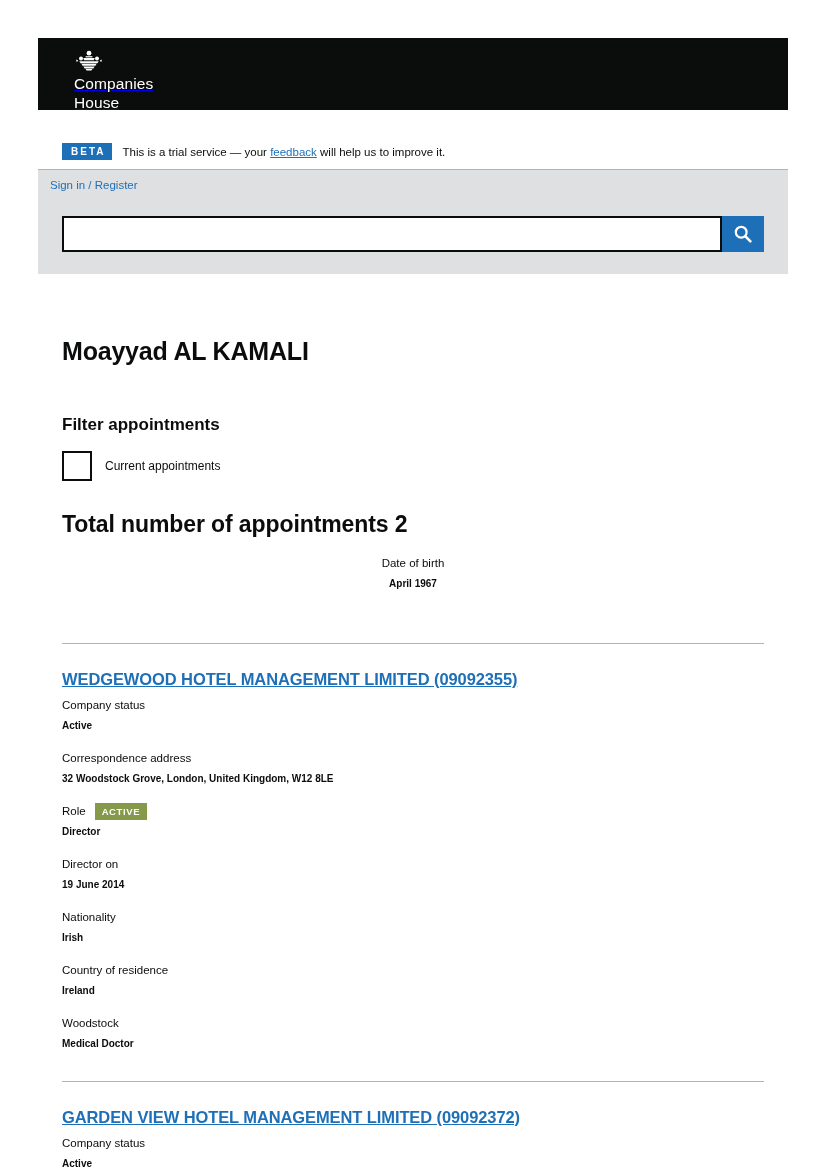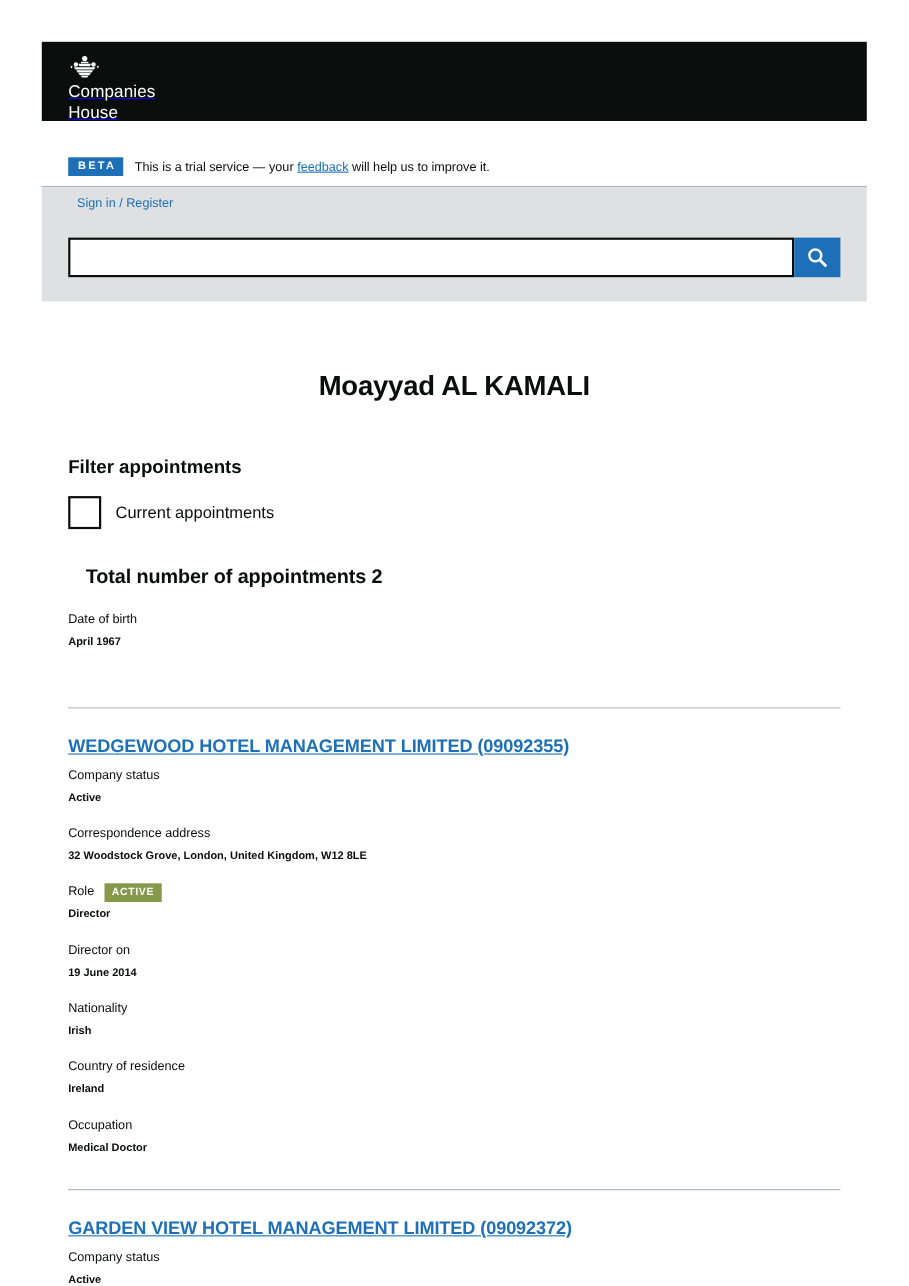--- a/index.html
+++ b/index.html
@@ -23,21 +23,21 @@
   .inner {
     width: 750px;
     margin: 0 auto;
   }
 
   
   .ch-header {
     background: #0b0c0c;
     color: #ffffff;
     height: 72px;
-    padding: 12px 24px 10px 24px;
+    padding: 12px 24px 10px 36px;
     display: flex;
     align-items: flex-start;
   }
   .ch-header-brand {
     display: flex;
     align-items: flex-start;
     gap: 0;
     flex-direction: column;
   }
   .crest-icon {
@@ -77,21 +77,21 @@
     display: inline-block;
   }
   .trial-text a {
     color: #1d70b8;
     text-decoration: underline;
   }
 
   
   .signin-bar {
     background: #dee0e2;
-    padding: 9px 32px;
+    padding: 9px 12px;
     font-size: 11.5px;
   }
   .signin-bar a {
     color: #1d70b8;
     text-decoration: none;
   }
 
   
   .search-band {
     background: #dee0e2;
@@ -126,21 +126,20 @@
   .content {
     padding: 0 24px;
   }
   h1.person-name {
     font-size: 25px;
     line-height: 30px;
     font-weight: bold;
     color: #0b0c0c;
     margin: 62px 0 0 0;
     letter-spacing: -0.2px;
-    text-align: center;
   }
   h2.filter-heading {
     font-size: 17px;
     line-height: 22px;
     font-weight: bold;
     color: #0b0c0c;
     margin: 48px 0 0 0;
   }
   .checkbox-row {
     display: flex;
@@ -150,33 +149,34 @@
   }
   .checkbox-box {
     width: 30px;
     height: 30px;
     border: 2px solid #0b0c0c;
     background: #ffffff;
     cursor: pointer;
     flex: 0 0 auto;
   }
   .checkbox-label {
-    font-size: 15px;
+    font-size: 12px;
     color: #0b0c0c;
   }
   h2.total-heading {
-    font-size: 18px;
+    font-size: 23px;
     line-height: 23px;
     font-weight: bold;
     color: #0b0c0c;
-    margin: 32px 0 0 16px;
+    margin: 32px 0 0 0;
     letter-spacing: -0.1px;
   }
   .dob-block {
     margin-top: 19px;
+    text-align: center;
   }
   .label-text {
     font-size: 11.5px;
     color: #0b0c0c;
     line-height: 17px;
   }
   .value-text {
     font-size: 10px;
     font-weight: bold;
     color: #0b0c0c;
@@ -325,21 +325,21 @@
           <div class="label-text">Nationality</div>
           <div class="value-text">Irish</div>
         </div>
 
         <div class="field-block">
           <div class="label-text">Country of residence</div>
           <div class="value-text">Ireland</div>
         </div>
 
         <div class="field-block">
-          <div class="label-text">Occupation</div>
+          <div class="label-text">Woodstock</div>
           <div class="value-text">Medical Doctor</div>
         </div>
       </div>
 
       <hr class="divider" style="margin-top:28px">
 
       <div class="appointment">
         <a class="company-link" href="#">GARDEN VIEW HOTEL MANAGEMENT LIMITED (09092372)</a>
 
         <div class="field-block">

